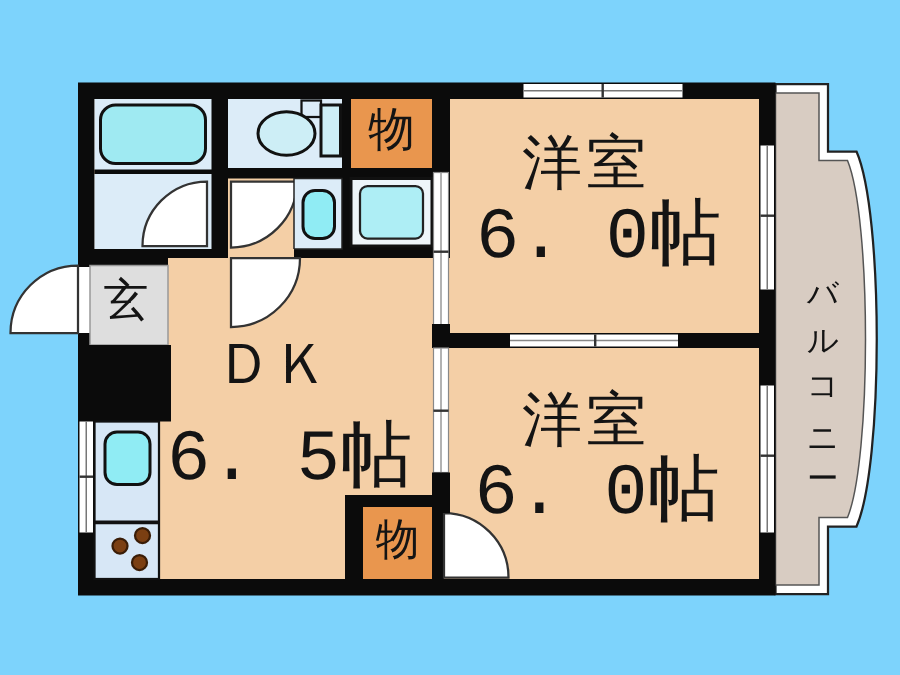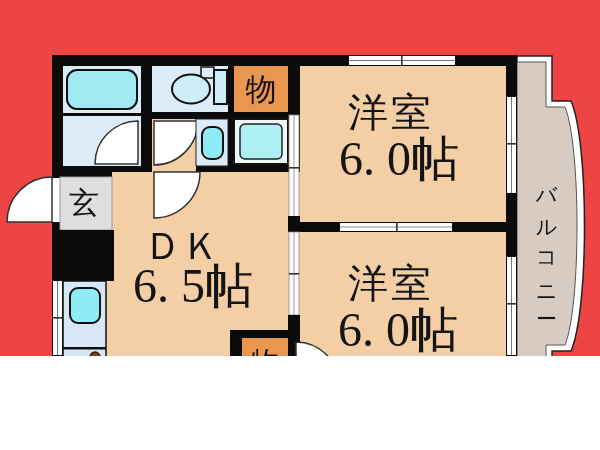--- a/index.html
+++ b/index.html
@@ -1,20 +1,20 @@
 <!DOCTYPE html>
 <html><head>
 <meta charset="utf-8">
 <style>
   html,body{margin:0;padding:0;background:#ffffff;}
   .stage{
     position:relative;
-    width:600px;height:356px;
-    background:#ef4444;
-    font-family:Liberation Serif, serif;
+    width:600px;height:450px;
+    background:#7dd3fc;
+    font-family:Liberation Mono, monospace;
     overflow:hidden;
   }
   .stage svg{position:absolute;left:0;top:0;}
   .lbl{
     position:absolute;
     transform:translate(-50%,-50%);
     color:#141414;
     white-space:nowrap;
     line-height:1;
     user-select:none;
@@ -147,21 +147,21 @@
     </g>
   </svg>
 
   <div class="lbl room-name" style="left:391px;top:113px;">洋室</div>
   <div class="lbl room-size" style="left:399px;top:159px;">6. 0帖</div>
 
   <div class="lbl room-name" style="left:391px;top:284px;">洋室</div>
   <div class="lbl room-size" style="left:398px;top:330px;">6. 0帖</div>
 
   <div class="lbl room-name" style="left:182px;top:246px;letter-spacing:0;font-size:38px;">ＤＫ</div>
-  <div class="lbl room-size" style="left:193px;top:286px;">6. 5帖</div>
+  <div class="lbl room-size" style="left:193px;top:307px;">6. 5帖</div>
 
   <div class="lbl genkan" style="left:84px;top:203px;">玄</div>
 
   <div class="lbl small-kanji" style="left:261px;top:89px;">物</div>
   <div class="lbl small-kanji" style="left:265px;top:362px;font-size:29px;">物</div>
 
   <div class="lbl vertical" style="left:546px;top:244px;">バルコニー</div>
 
 </div>
 

